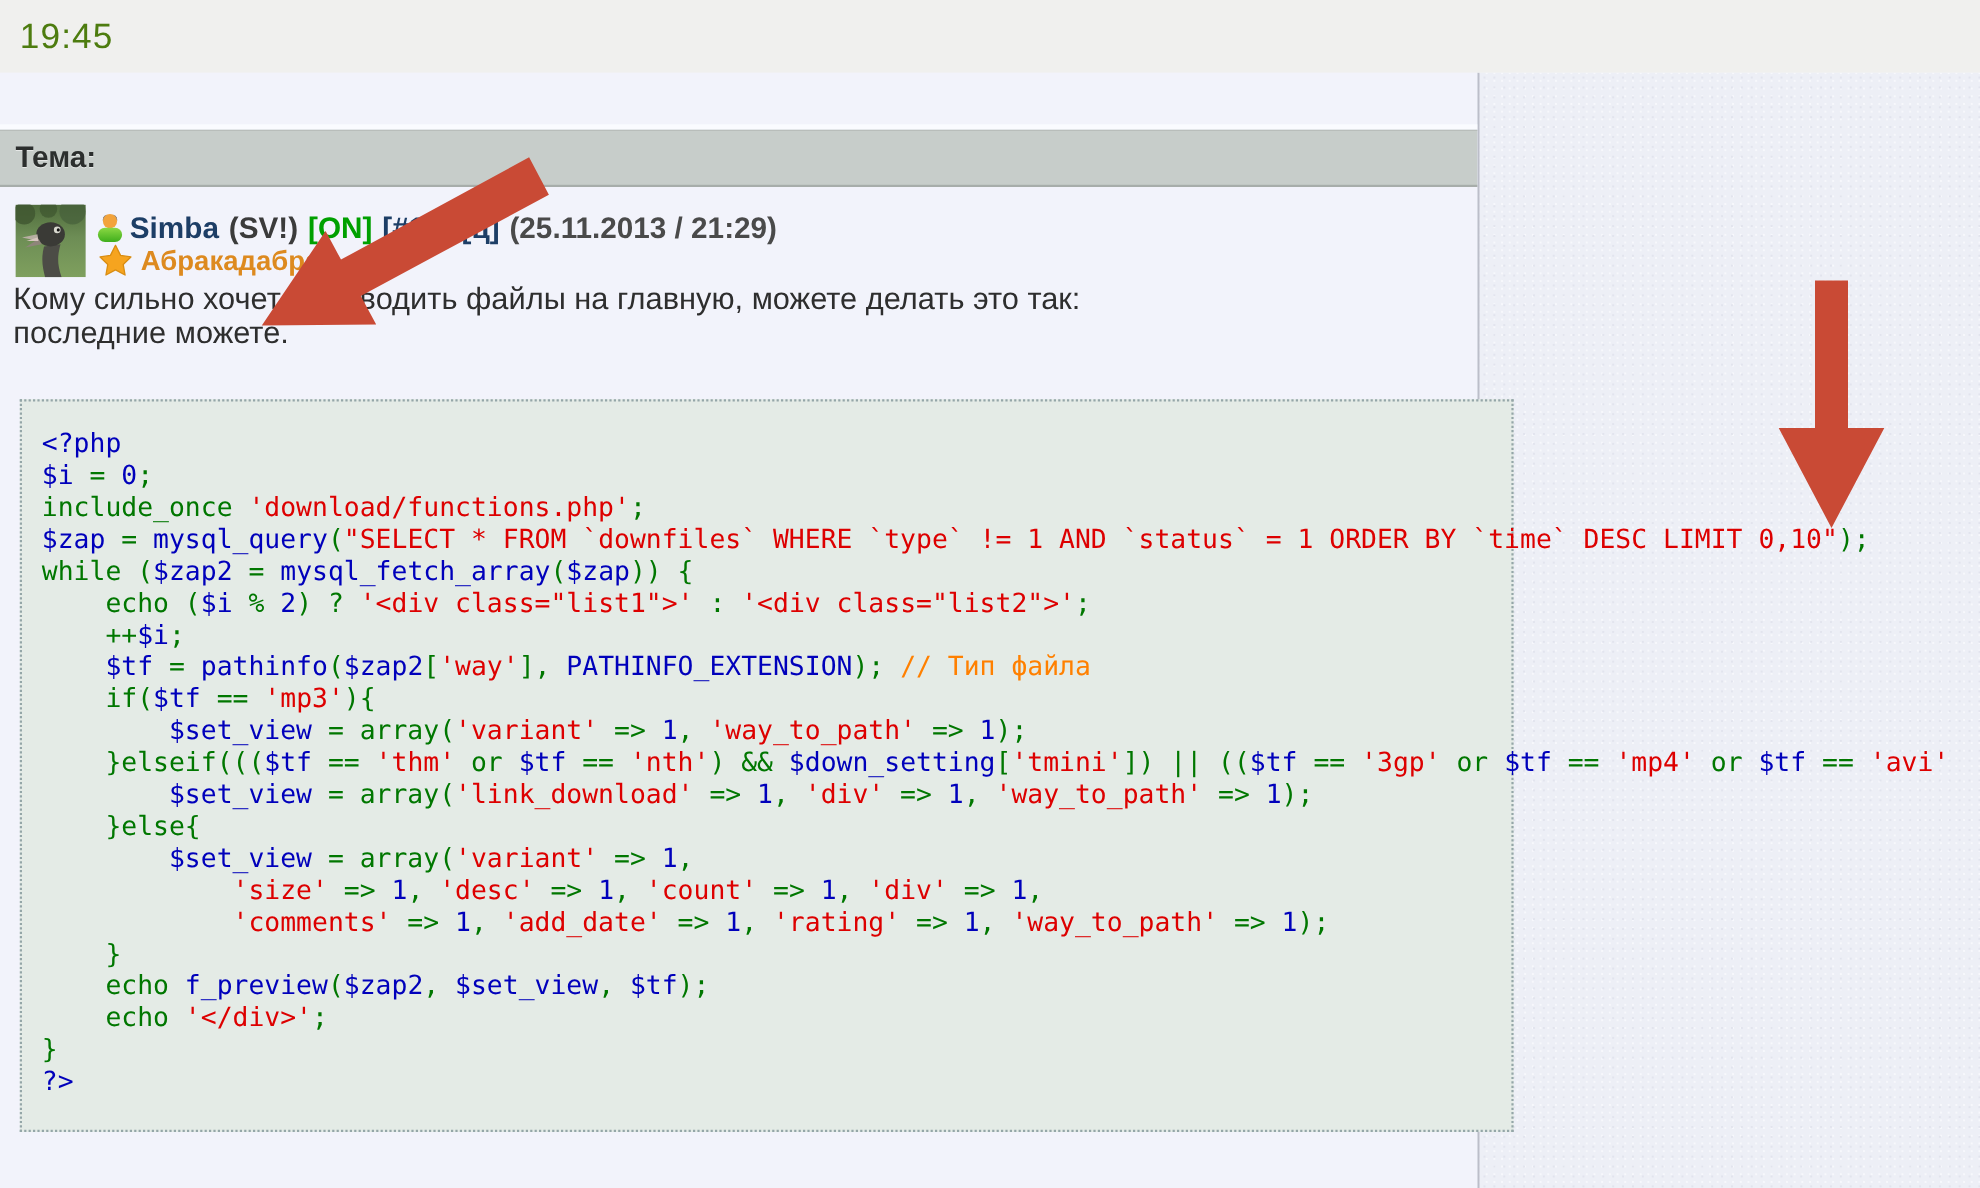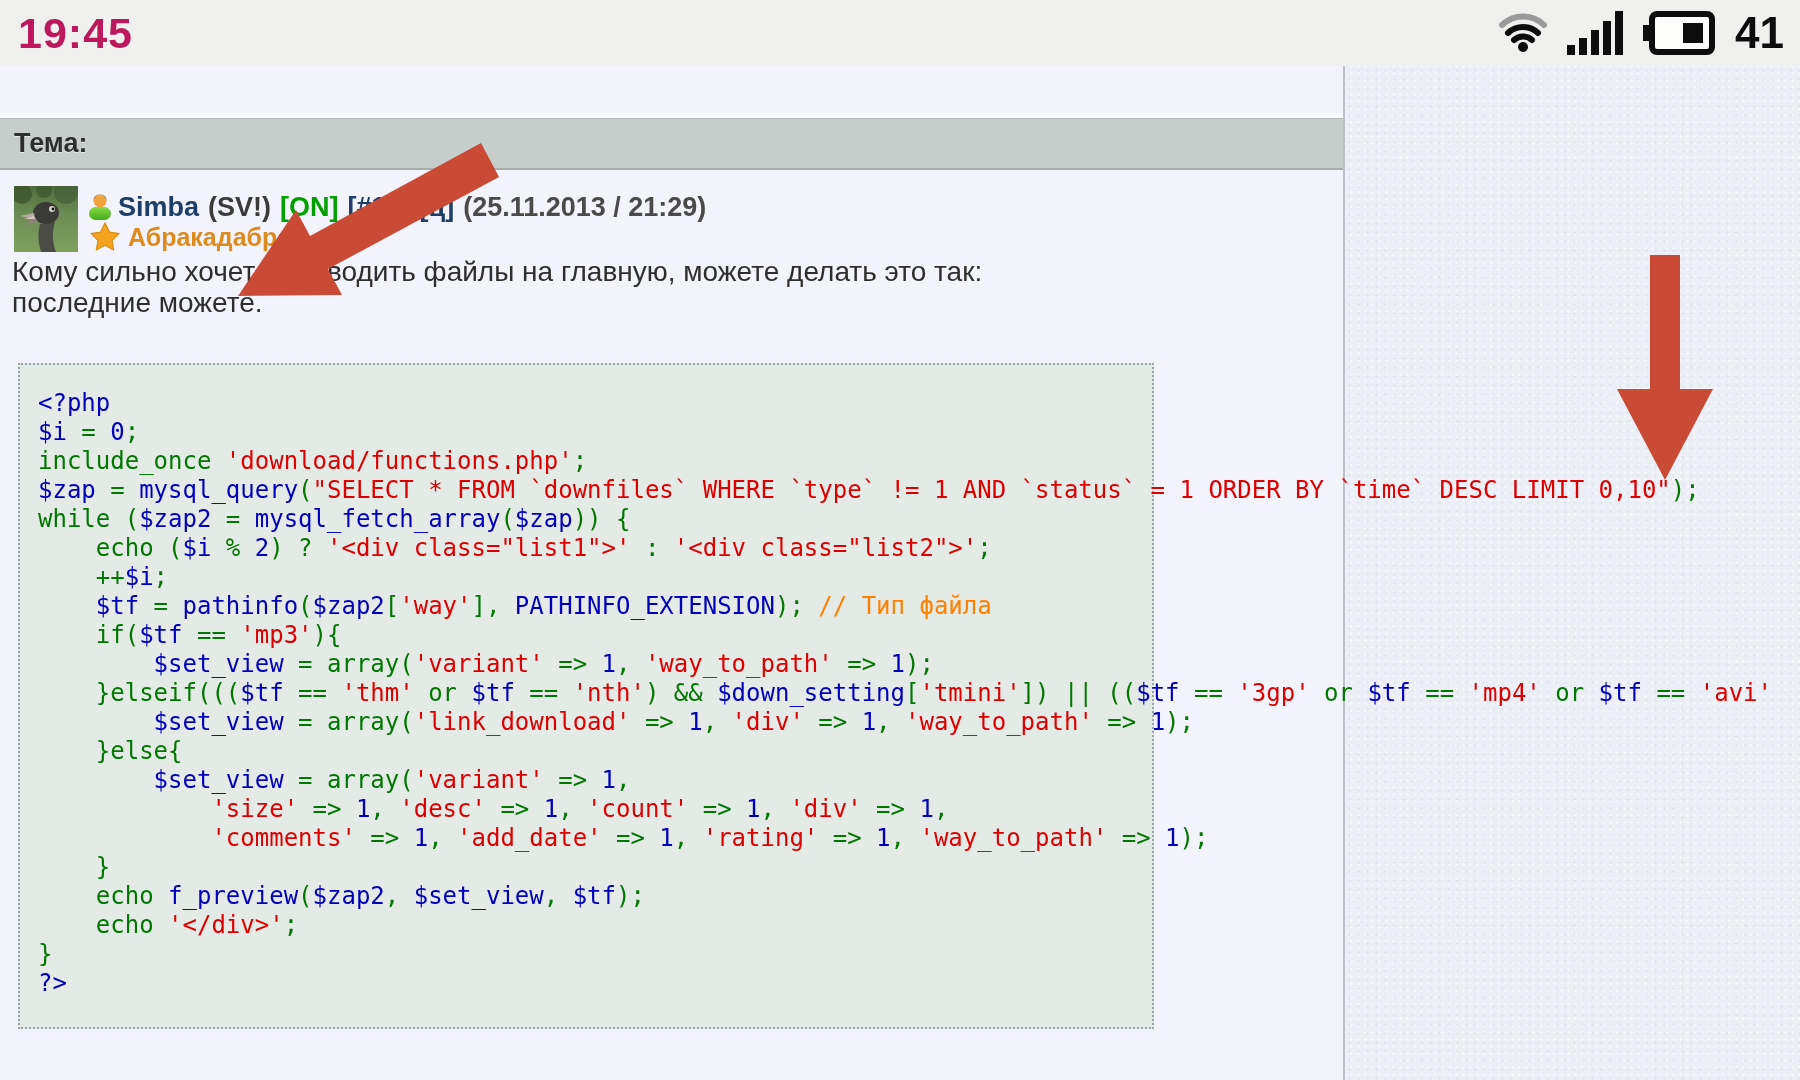--- a/index.html
+++ b/index.html
@@ -3,21 +3,21 @@
 <meta charset="utf-8">
 <style>
   html,body{margin:0;padding:0;background:#dddddd;}
   .page{position:relative;width:1800px;height:1080px;overflow:hidden;
         font-family:"Liberation Sans",sans-serif;background:#f2f3fb;}
 
   
   .statusbar{position:absolute;left:0;top:0;width:1800px;height:66px;
              background:#f0f0ee;display:flex;align-items:center;
              justify-content:space-between;z-index:4;}
-  .sb-time{font-size:43px;font-weight:bold;color:#be185d;margin-left:18px;letter-spacing:1px;}
+  .sb-time{font-size:32px;font-weight:normal;color:#4d7c0f;margin-left:18px;letter-spacing:1px;}
   .sb-right{display:flex;align-items:center;gap:20px;margin-right:16px;}
   .sb-num{font-size:44px;font-weight:bold;color:#0d0d0d;}
 
   
   .right-pane{position:absolute;left:1343px;top:66px;width:457px;height:1014px;
               background-color:#edeff6;
               background-image:radial-gradient(#e2e4ee 1px,transparent 1.4px),
                                radial-gradient(#f7f8fc 1px,transparent 1.4px);
               background-size:9px 9px,7px 7px;background-position:0 0,3px 4px;
               border-left:2px solid #bcbec9;z-index:0;}
@@ -53,58 +53,37 @@
   .seg-date{color:#4a4a4a;}
   .header-line span{margin-right:9px;}
 
   .rank-line{position:absolute;left:90px;top:156px;display:flex;align-items:center;gap:8px;}
   .rank-name{font-size:25px;font-weight:bold;color:#dd8a1f;}
 
   .body-text{position:absolute;left:12px;top:190px;font-size:28px;line-height:31px;
              color:#2e2e2e;white-space:nowrap;}
 
   
-  .code-box{position:absolute;left:18px;top:297px;width:1136px;height:666px;
+  .code-box{position:absolute;left:18px;top:297px;width:1358px;height:666px;
             box-sizing:border-box;background:#e4ebe6;border:2px dotted #94a6a8;
             padding:24px 0 0 18px;overflow:visible;}
   .code-pre{margin:0;font-family:"DejaVu Sans Mono",monospace;font-size:24px;
             line-height:29px;white-space:pre;overflow:visible;}
 
   
   .arrows{position:absolute;left:0;top:0;width:1800px;height:1080px;z-index:6;
           pointer-events:none;}
 </style>
 </head>
 <body>
 
 <div class="page">
 
   <div class="statusbar">
     <div class="sb-time">19:45</div>
-    <div class="sb-right">
-      <svg class="sb-ico" width="48" height="40" viewBox="0 0 48 40">
-        <path d="M3 12 A 30 30 0 0 1 45 12" fill="none" stroke="#9a9a9a" stroke-width="6" stroke-linecap="round"></path>
-        <path d="M9 20 A 22 22 0 0 1 39 20" fill="none" stroke="#0d0d0d" stroke-width="6" stroke-linecap="round"></path>
-        <path d="M15 27 A 13 13 0 0 1 33 27" fill="none" stroke="#0d0d0d" stroke-width="6" stroke-linecap="round"></path>
-        <circle cx="24" cy="34" r="5" fill="#0d0d0d"></circle>
-      </svg>
-      <svg width="56" height="44" viewBox="0 0 56 44">
-        <rect x="0" y="34" width="8" height="10" fill="#0d0d0d"></rect>
-        <rect x="12" y="27" width="8" height="17" fill="#0d0d0d"></rect>
-        <rect x="24" y="19" width="8" height="25" fill="#0d0d0d"></rect>
-        <rect x="36" y="10" width="8" height="34" fill="#0d0d0d"></rect>
-        <rect x="48" y="0" width="8" height="44" fill="#0d0d0d"></rect>
-      </svg>
-      <svg width="72" height="44" viewBox="0 0 72 44">
-        <rect x="0" y="14" width="8" height="16" fill="#0d0d0d"></rect>
-        <rect x="9" y="3" width="60" height="38" rx="5" fill="#fdfdfb" stroke="#0d0d0d" stroke-width="6"></rect>
-        <rect x="40" y="12" width="20" height="20" fill="#0d0d0d"></rect>
-      </svg>
-      <div class="sb-num">41</div>
-    </div>
   </div>
 
   <div class="right-pane"></div>
 
   <div class="content">
 
     <div class="sep"></div>
 
     <div class="topic-bar">
       <span class="topic-label">Тема:</span>

